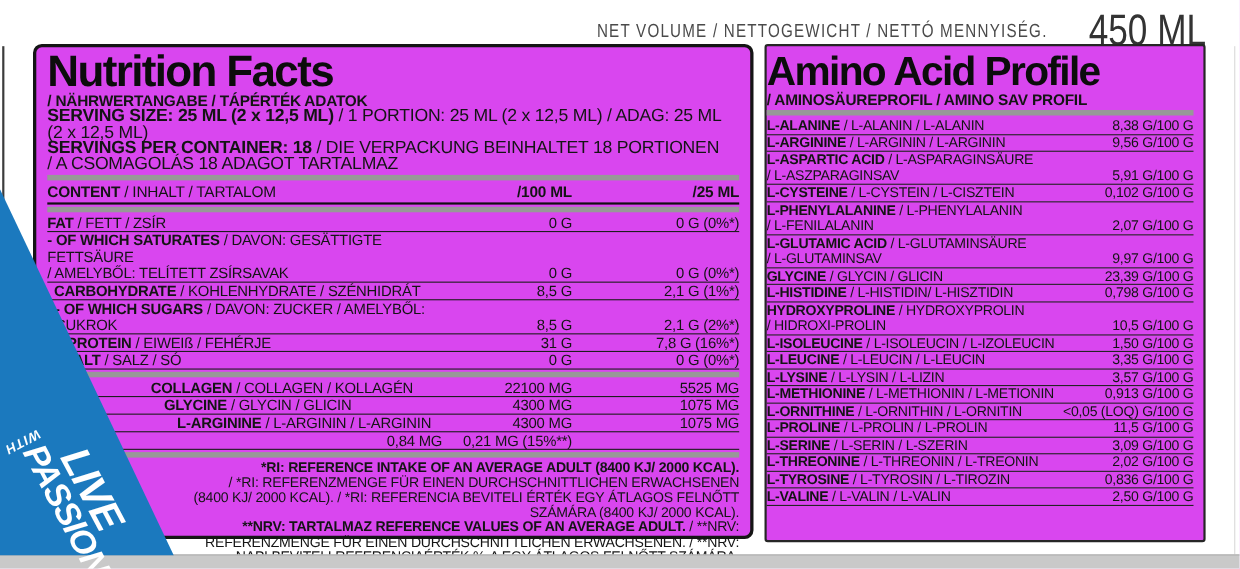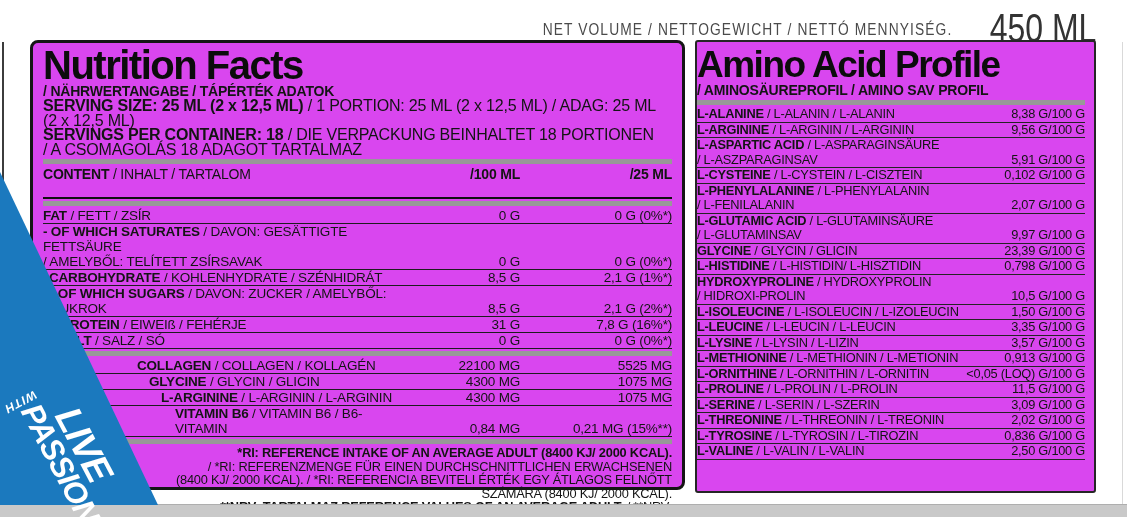--- a/index.html
+++ b/index.html
@@ -27,21 +27,21 @@
   .sub-title { font-size:14px; font-weight:bold; letter-spacing:-.2px; line-height:15px; margin-top:1px; }
 
   .serving p { font-size:16px; line-height:14.5px; letter-spacing:-.2px; }
   .b { font-weight:bold; }
 
   .gbar { height:5px; background:#989898; margin:2px 0; }
 
   
   .nrow, .thead { display:grid; grid-template-columns:1fr 118px 152px; align-items:end;
     font-size:13.5px; line-height:15px; letter-spacing:-.2px; }
-  .thead { border-bottom:2.5px solid #101010; padding-bottom:14px; font-size:14px; line-height:17px; }
+  .thead { border-bottom:2.5px solid #101010; padding-bottom:1px; font-size:14px; line-height:17px; }
   .thead .cv { font-weight:bold; }
   .nrow { border-bottom:1.5px solid #1d1d1d; }
   .cv { text-align:right; white-space:nowrap; }
   .nl .alt2 { display:block; }
   .nl .alt2:empty { display:none; }
   
   #rows-main .nrow:nth-of-type(3) .nl { padding-left:6px; }
   #rows-main .nrow:nth-of-type(3) .alt2 { padding-left:6px; }
   #rows-main .nrow:nth-of-type(4) .nl { padding-left:7px; }
   #rows-main .nrow:nth-of-type(5) .nl { padding-left:18px; }
@@ -164,21 +164,20 @@
           <p class="cv">1075 MG</p>
         </div>
 
         <div class="nrow">
           <p class="nl"><span class="b">L-ARGININE</span><span> / L-ARGININ / L-ARGININ</span></p>
           <p class="cv">4300 MG</p>
           <p class="cv">1075 MG</p>
         </div>
 
         <div class="nrow">
-          <p class="nl"><span class="b">VITAMIN B6</span><span> / VITAMIN B6 / B6-VITAMIN</span></p>
           <p class="cv">0,84 MG</p>
           <p class="cv">0,21 MG (15%**)</p>
         </div>
       </div>
 
     <div class="gbar"></div>
 
     <div class="footnotes">
 
         <p><span class="b">*RI: REFERENCE INTAKE OF AN AVERAGE ADULT (8400 KJ/ 2000 KCAL).</span><span></span></p>

